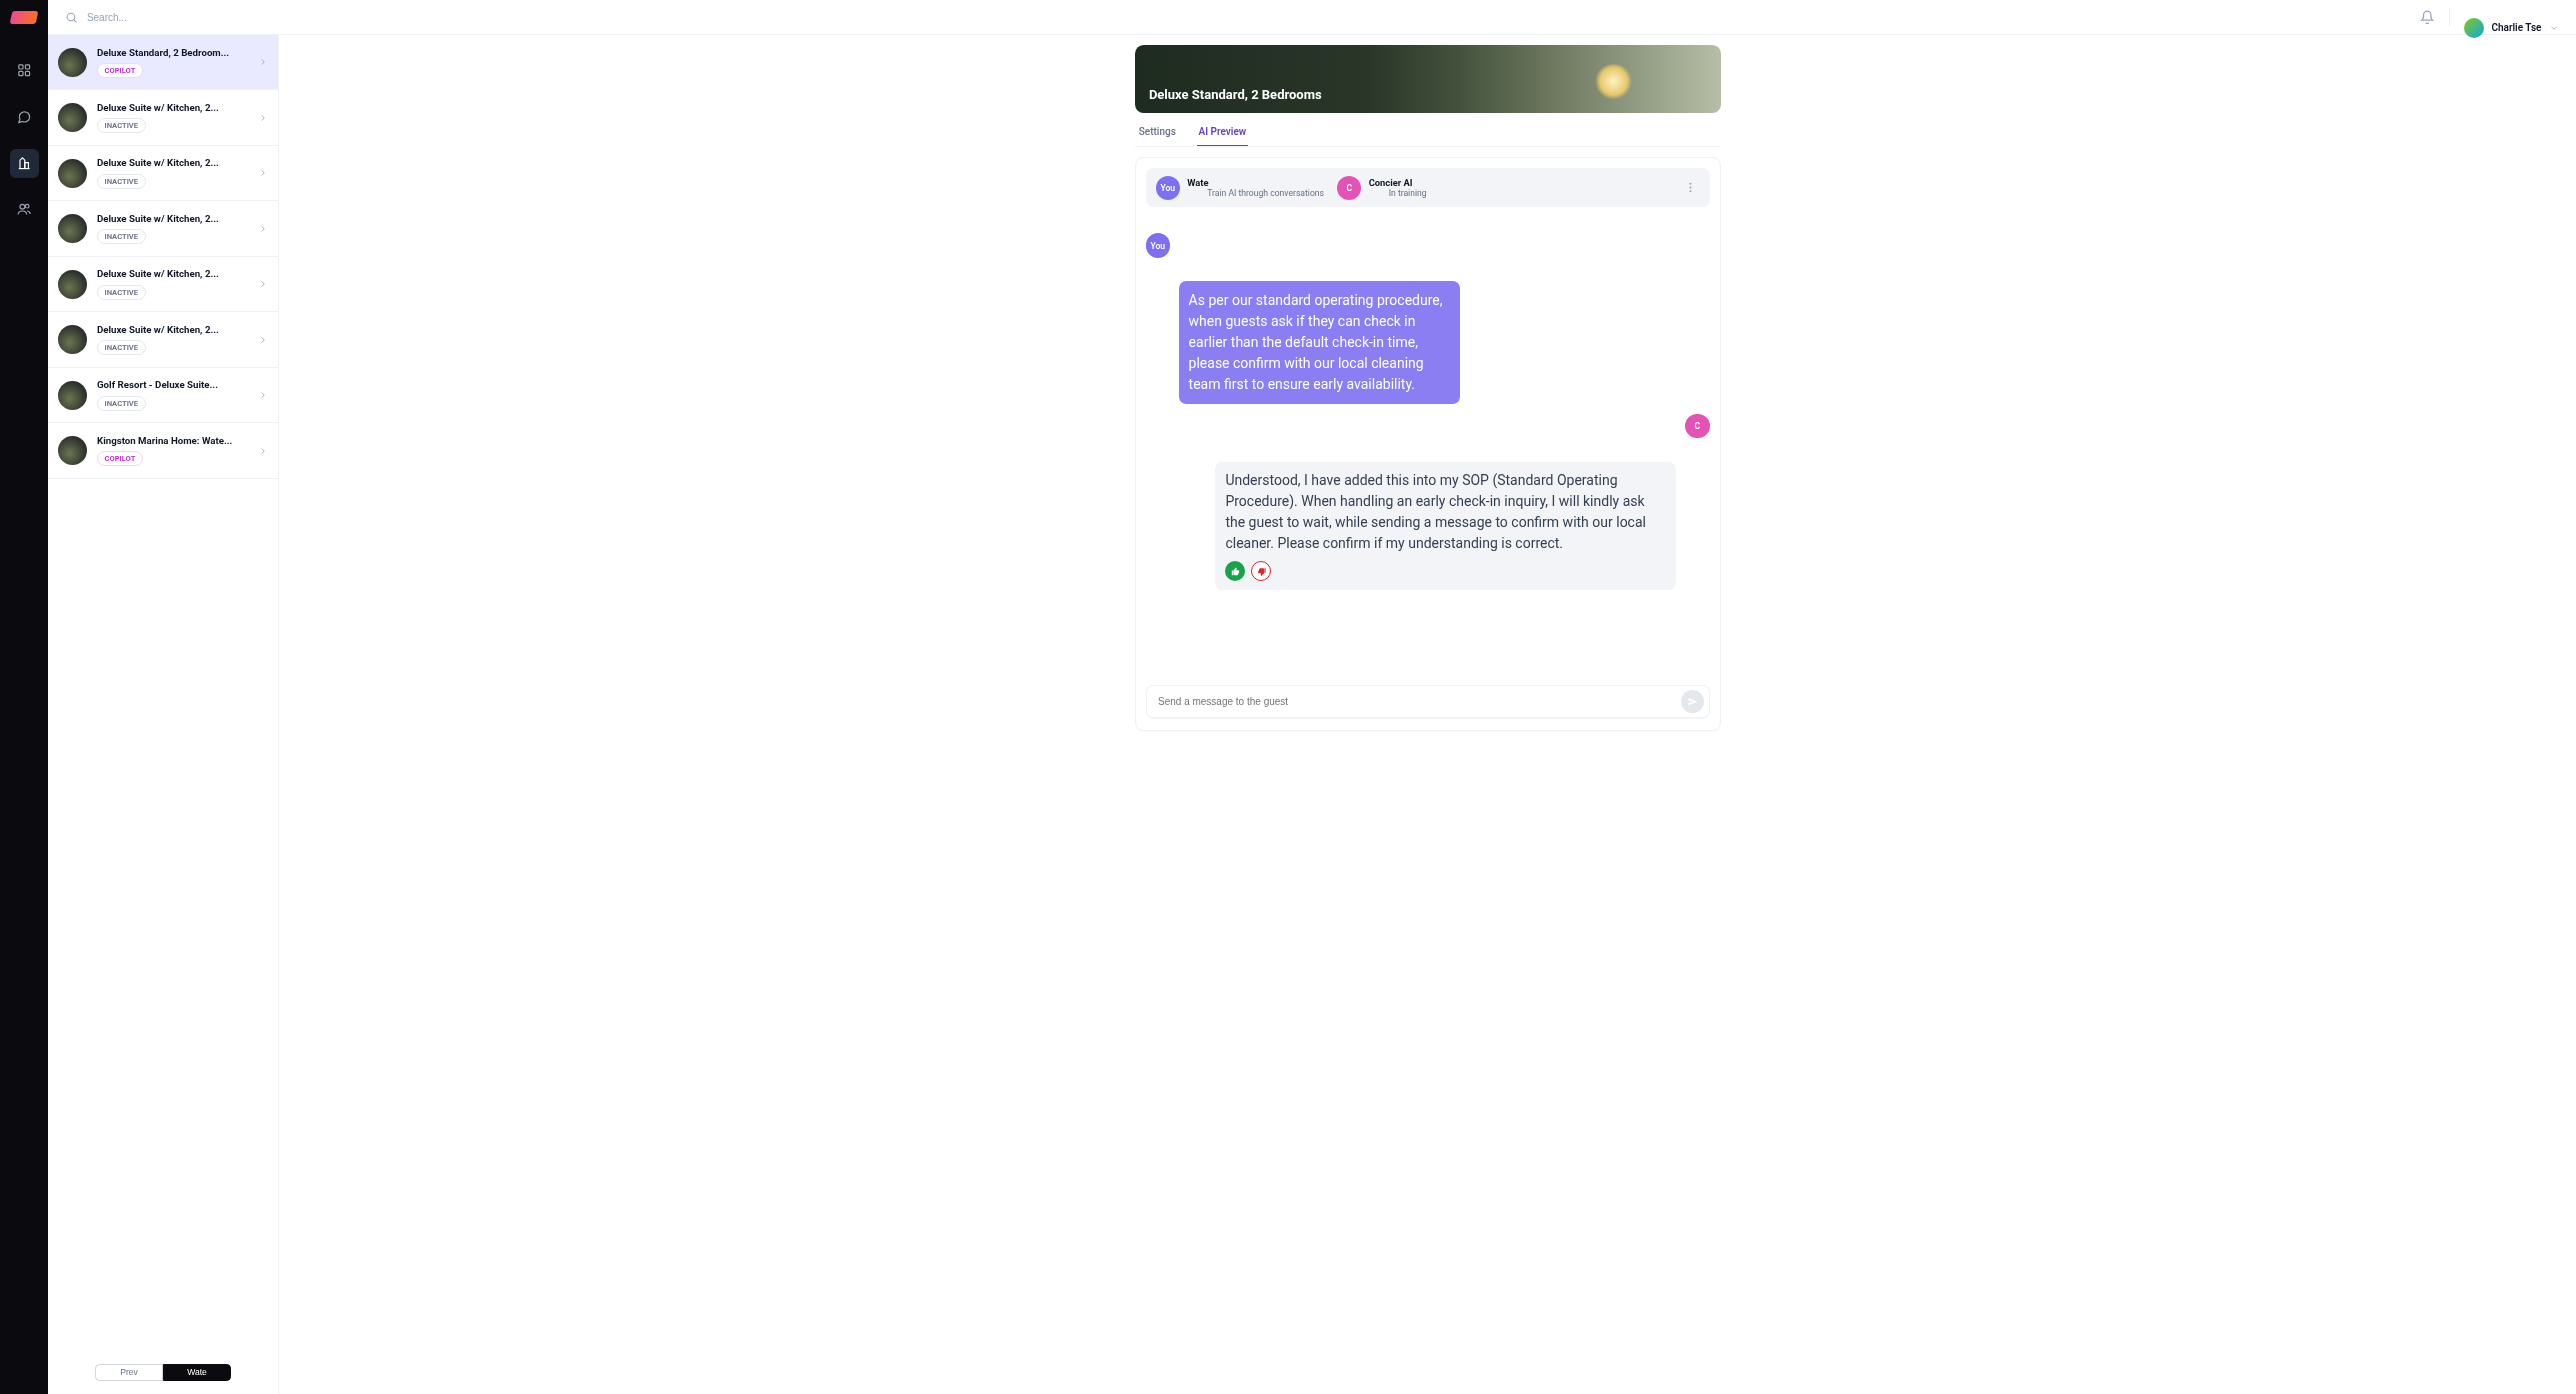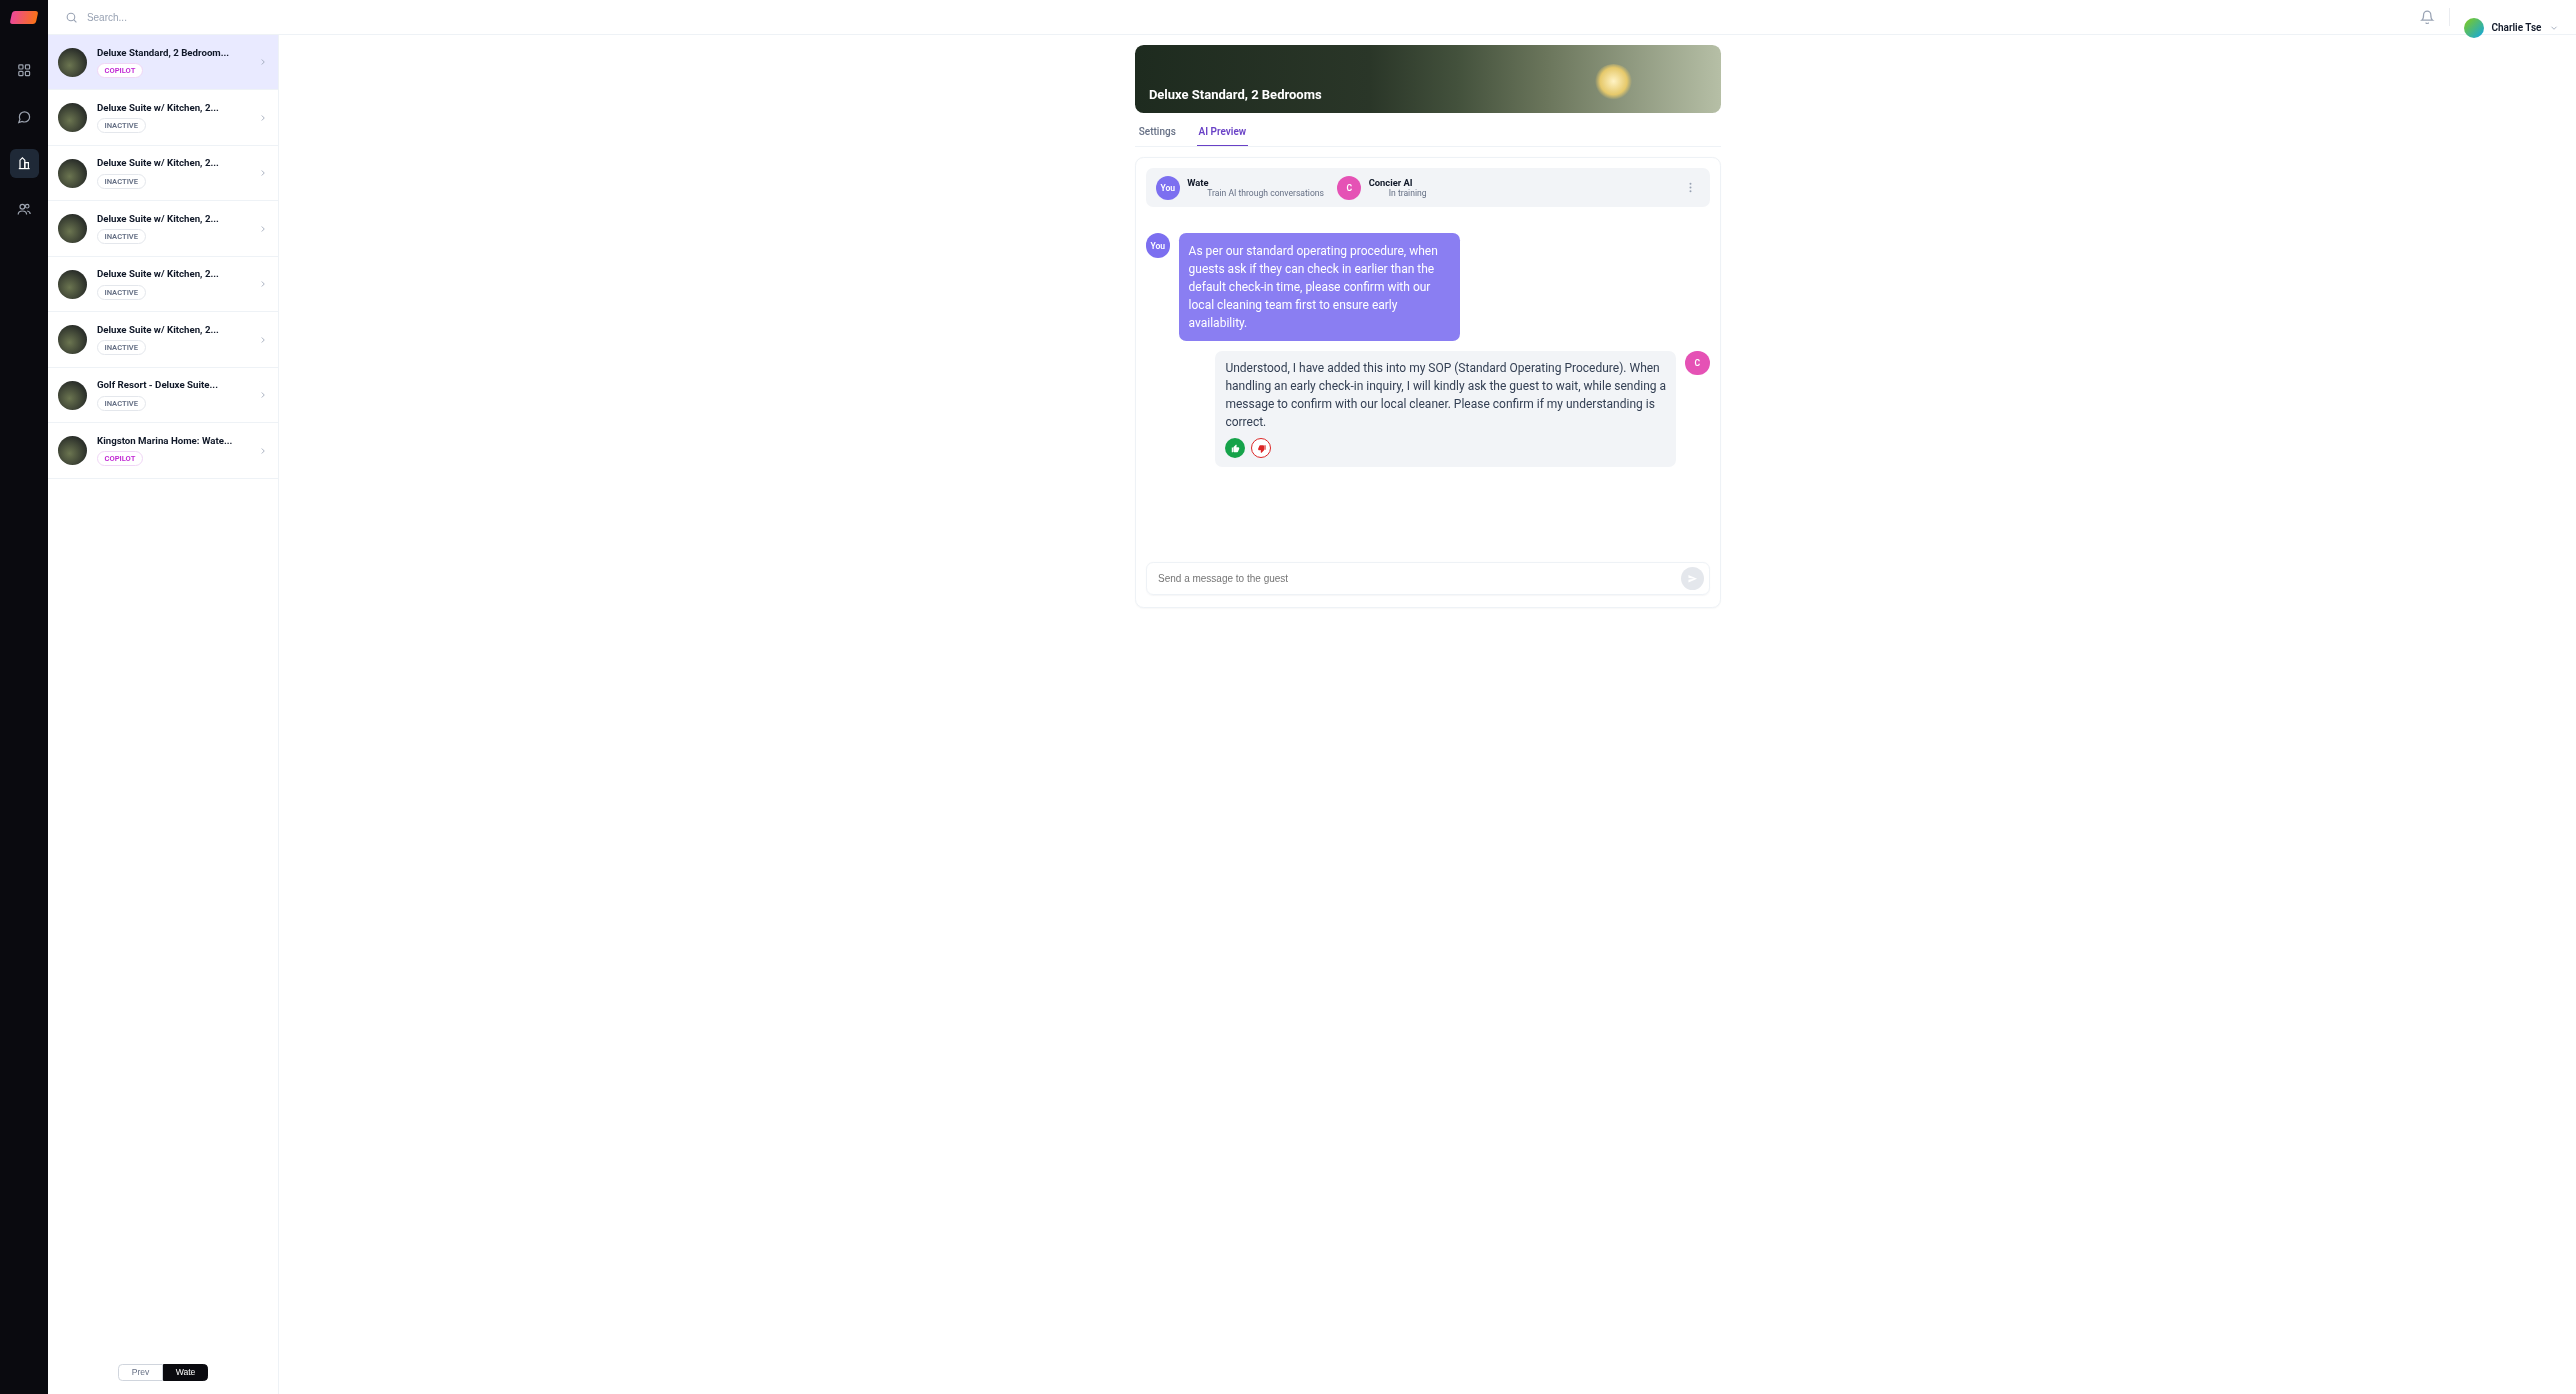--- a/index.html
+++ b/index.html
@@ -35,21 +35,21 @@
     .listing-row.selected { background: #e9eaff; }
     .thumb { width: 29px; height: 29px; border-radius: 50%; background: #374151; flex-shrink: 0; background-image: radial-gradient(circle at 40% 60%, #6b7550 0%, #2b2f2a 70%); }
     .listing-info { flex: 1; min-width: 0; }
     .listing-title { font-size: 9.7px; font-weight: 700; color: #101828; white-space: nowrap; overflow: hidden; text-overflow: ellipsis; margin-bottom: 4.3px; }
     .badge { display: inline-block; font-size: 7.6px; font-weight: 600; padding: 2.2px 6.5px; border-radius: 719px; }
     .badge.copilot { color: #c026d3; border: 0.7px solid #f0d6f6; background:#fff; }
     .badge.inactive { color: #667085; border: 0.7px solid #e4e7ec; background:#fff; }
     .chevron { color: #98a2b3; flex-shrink: 0; }
 
     .pager { display: flex; justify-content: center; padding: 13px; gap: 0; }
-    .pager button { width: 45px; height: 17.3px; font-size: 8.6px; border: 0.7px solid #d0d5dd; cursor: pointer; background:#fff;margin-top:47px; }
+    .pager button { width: 68px; height: 17.3px; font-size: 8.6px; border: 0.7px solid #d0d5dd; cursor: pointer; background:#fff;margin-top:47px; }
     .pager .prev { border-radius: 4.3px 0 0 4.3px; color: #667085; }
     .pager .next { border-radius: 0 4.3px 4.3px 0; background: #0a0a0f; color: #fff; border-color: #0a0a0f; }
 
     
     .content { flex: 1; overflow-y: auto; padding: 10px 0 14.4px 0; display:flex; justify-content:center; }
     .inner { width: 586px; }
 
     .hero { height: 68px; border-radius: 8.6px; background: linear-gradient(to right, #1e2b1f 0%, #2a3628 40%, #43513c 55%, #6a755b 70%, #b6bfa6 100%); position: relative; display: flex; align-items: flex-end; padding: 11.5px 14.4px; overflow:hidden; }
     .hero::before{content:""; position:absolute; right:86px; bottom:5.8px; width:43px; height:43px; background:radial-gradient(circle at 50% 40%, #fff3c4, #e6c96b 40%, transparent 55%); border-radius:50%; filter:blur(0.7px);}
     .hero-title { color: #fff; font-weight: 700; font-size: 13px; z-index:1; }
@@ -66,21 +66,21 @@
     .pavatar.you { background: #7c6ff0; }
     .pavatar.c { background: #e552b5; }
     .p-name { font-size: 9.4px; font-weight: 700; color: #101828; }
     .p-sub { font-size: 8.6px; color: #667085; margin-left: 20px; }
     .participants .more { margin-left: auto; color: #98a2b3; cursor:pointer; padding:2.9px; }
 
     .chat { padding: 16px 0 5.8px; }
     .msg-row { display: flex; gap: 8.6px; margin: 10px 0; align-items: flex-start; }
     .msg-row.right { justify-content: flex-end; }
     .msg-row .mavatar { width: 24.5px; height: 24.5px; border-radius: 50%; display: flex; align-items: center; justify-content: center; font-size: 8.6px; font-weight: 600; color:#fff; flex-shrink:0; }
-    .bubble { max-width: 403px; padding: 8.6px 10px; border-radius: 7.2px; font-size: 12px; line-height: 1.5; }
+    .bubble { max-width: 403px; padding: 8.6px 10px; border-radius: 7.2px; font-size: 14px; line-height: 1.5; margin-top: 48px; }
     .bubble.user { background: #8a7ef2; color: #fff; }
     .bubble.ai { background: #f2f4f7; color: #344054; max-width: 461px; }
     .feedback { display: flex; gap: 5.8px; margin-top: 7.2px; }
     .fb-btn { width: 20px; height: 20px; border-radius: 50%; display: flex; align-items: center; justify-content: center; cursor:pointer; }
     .fb-up { background: #16a34a; color:#fff; }
     .fb-down { background: #fff; border: 1.1px solid #dc2626; color: #dc2626; }
 
     .composer { margin-top: 79px; display: flex; align-items: center; gap: 7.2px; border: 0.7px solid #eef2f6; border-radius: 7.2px; padding: 4.3px 4.3px 4.3px 11.5px; box-shadow: 0 0.7px 1.4px rgba(16,24,40,.04); }
     .composer input { flex: 1; border: none; outline: none; font-size: 10px; }
     .send-btn { width: 23px; height: 23px; border-radius: 50%; background: #e4e7ec; display: flex; align-items: center; justify-content: center; color: #fff; }

